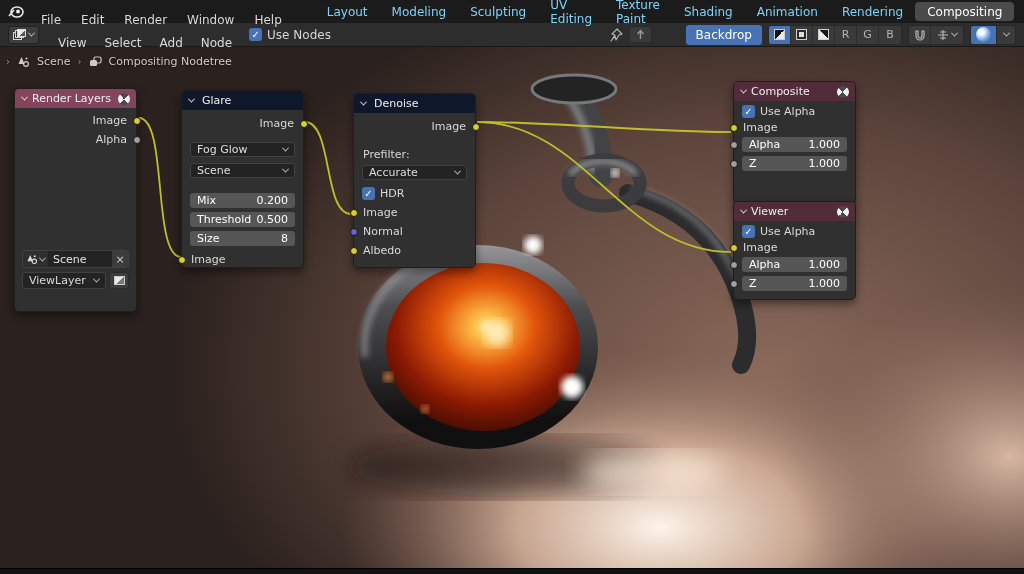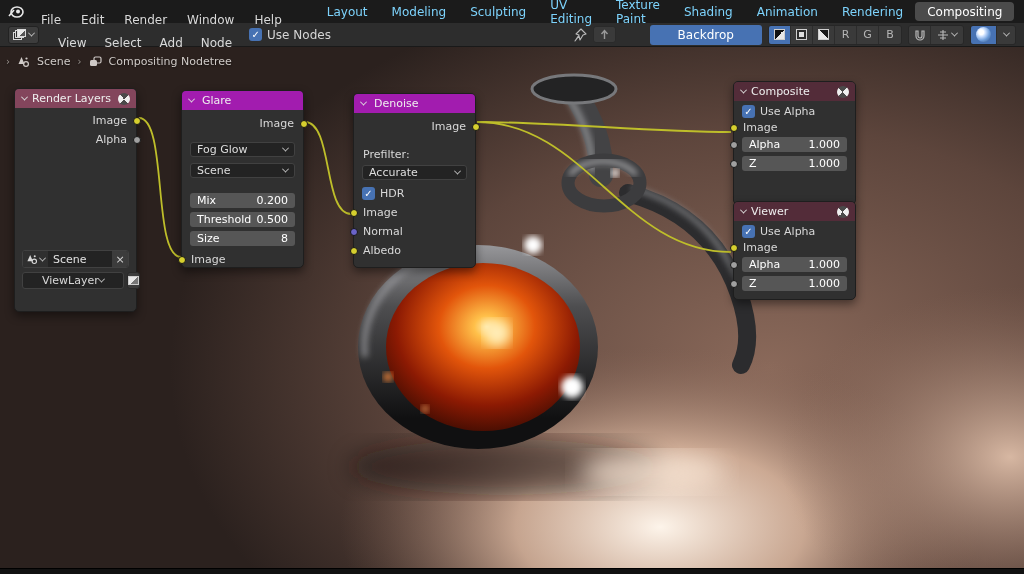--- a/index.html
+++ b/index.html
@@ -27,21 +27,21 @@
   .chev { width:5px; height:5px; border-right:1.4px solid #bdbdbd; border-bottom:1.4px solid #bdbdbd;
           transform:rotate(45deg) translate(-1px,-1px); display:inline-block; }
   .tb-right { margin-left:auto; display:flex; align-items:center; gap:6px; }
   .checkbox { width:13px; height:13px; border-radius:3px; background:#545454; display:inline-flex;
               align-items:center; justify-content:center; }
   .checkbox.checked { background:#4772b3; }
   .checkbox.checked::after { content:"✓"; color:#fff; font-size:10px; line-height:1; }
   .use-nodes { display:flex; align-items:center; gap:5px; margin-left:8px; }
   .pin-icon svg, .uparrow-btn svg { display:block; }
   .uparrow-btn { background:#3a3a3a; border:1px solid #2a2a2a; border-radius:3px; padding:2px 5px; }
-  .btn-blue { background:#4772b3; color:#fff; border-radius:3px; padding:3px 28px;margin-left:28px; }
+  .btn-blue { background:#4772b3; color:#fff; border-radius:3px; padding:3px 10px;margin-left:28px; }
   .btn-group { display:flex; border-radius:3px; overflow:hidden; border:1px solid #272727; }
   .ibtn { width:22px; height:18px; background:#3a3a3a; display:flex; align-items:center; justify-content:center;
           border-right:1px solid #2c2c2c; color:#b5b5b5; font-size:11px; }
   .ibtn:last-child { border-right:none; }
   .ibtn.sel { background:#4772b3; color:#fff; }
   .diag { width:11px; height:11px; border:1px solid #cfcfcf; }
   .diag.ca { background:linear-gradient(135deg,#111 50%,#e9e9e9 50%); }
   .diag.c  { background:#2c2c2c; position:relative; }
   .diag.c::after { content:""; position:absolute; left:2px; top:2px; right:2px; bottom:2px; background:#dedede; }
   .diag.a  { background:linear-gradient(45deg,#e9e9e9 50%,#1a1a1a 50%); }
@@ -61,21 +61,21 @@
 
   
   .node { position:absolute; z-index:10; width:123px; background:#303030; border:1px solid #1e1e1e;
           border-radius:5px; box-shadow:0 4px 10px rgba(0,0,0,.45); font-size:11px; color:#d8d8d8; }
   .nhead { height:19px; display:flex; align-items:center; gap:5px; padding:0 6px; border-radius:4px 4px 0 0; color:#eee; }
   .nhead .chev { border-color:#ddd; margin-left:1px; }
   .nhead .title { flex:1; white-space:nowrap; overflow:hidden; }
   .shade-sphere { width:12px; height:12px; border-radius:50%;
                   background:conic-gradient(from 45deg,#efefef 0 25%,#4a4a4a 25% 50%,#efefef 50% 75%,#4a4a4a 75%); }
   .hdr-rl   { background:#83455c; }
-  .hdr-pur  { background:#a21caf;gap:8px; }
+  .hdr-pur  { background:#0f172a;gap:8px; }
   .hdr-out  { background:#532c39; }
 
   .nrow { position:relative; height:19px; display:flex; align-items:center; padding:0 9px; }
   .nrow.right { justify-content:flex-end; }
   .sock { position:absolute; top:50%; margin-top:-4px; width:8px; height:8px; border-radius:50%;
           border:1px solid #161616; z-index:12; }
   .sock.l { left:-4.5px; } .sock.r { right:-4.5px; }
   .sock.yellow { background:#d6cf2e; } .sock.gray { background:#a0a0a0; } .sock.indigo { background:#6a63c9; }
 
   .dropdown { margin:3px 8px; height:15px; background:#232323; border:1px solid #414141; border-radius:3px;
@@ -87,21 +87,21 @@
   .cbrow { display:flex; align-items:center; gap:5px; padding:4px 8px 1px; }
   .plainlab { padding:5px 9px 1px; color:#d8d8d8; }
 
   .rl-widget { margin:3px 7px 0; height:18px; display:flex; align-items:stretch; background:#232323;
                border:1px solid #414141; border-radius:3px; overflow:hidden; }
   .rl-widget .iconpart { display:flex; align-items:center; gap:2px; padding:0 3px; background:#2f2f2f; }
   .rl-widget .txt { flex:1; display:flex; align-items:center; padding:0 5px; color:#e2e2e2; }
   .rl-widget .xbtn { width:16px; background:#3c3c3c; display:flex; align-items:center; justify-content:center; color:#cfcfcf; }
   .vl-row { margin:4px 7px 0; display:flex; gap:3px; }
   .vl-dd { flex:1; height:17px; background:#232323; border:1px solid #414141; border-radius:3px;
-           display:flex; align-items:center; padding:0 19px; }
+           display:flex; align-items:center; padding:0 6px; }
   .vl-dd .lab { flex:1; }
   .render-btn { width:20px; height:17px; background:#3c3c3c; border:1px solid #2a2a2a; border-radius:3px;
                 display:flex; align-items:center; justify-content:center; }
   .photo-icon { width:11px; height:9px; background:linear-gradient(135deg,#e8e8e8 55%,#777 55%); border:1px solid #ccc; }
 </style>
 </head>
 <body>
 
 <div class="topbar">
   <span class="blender-logo">

